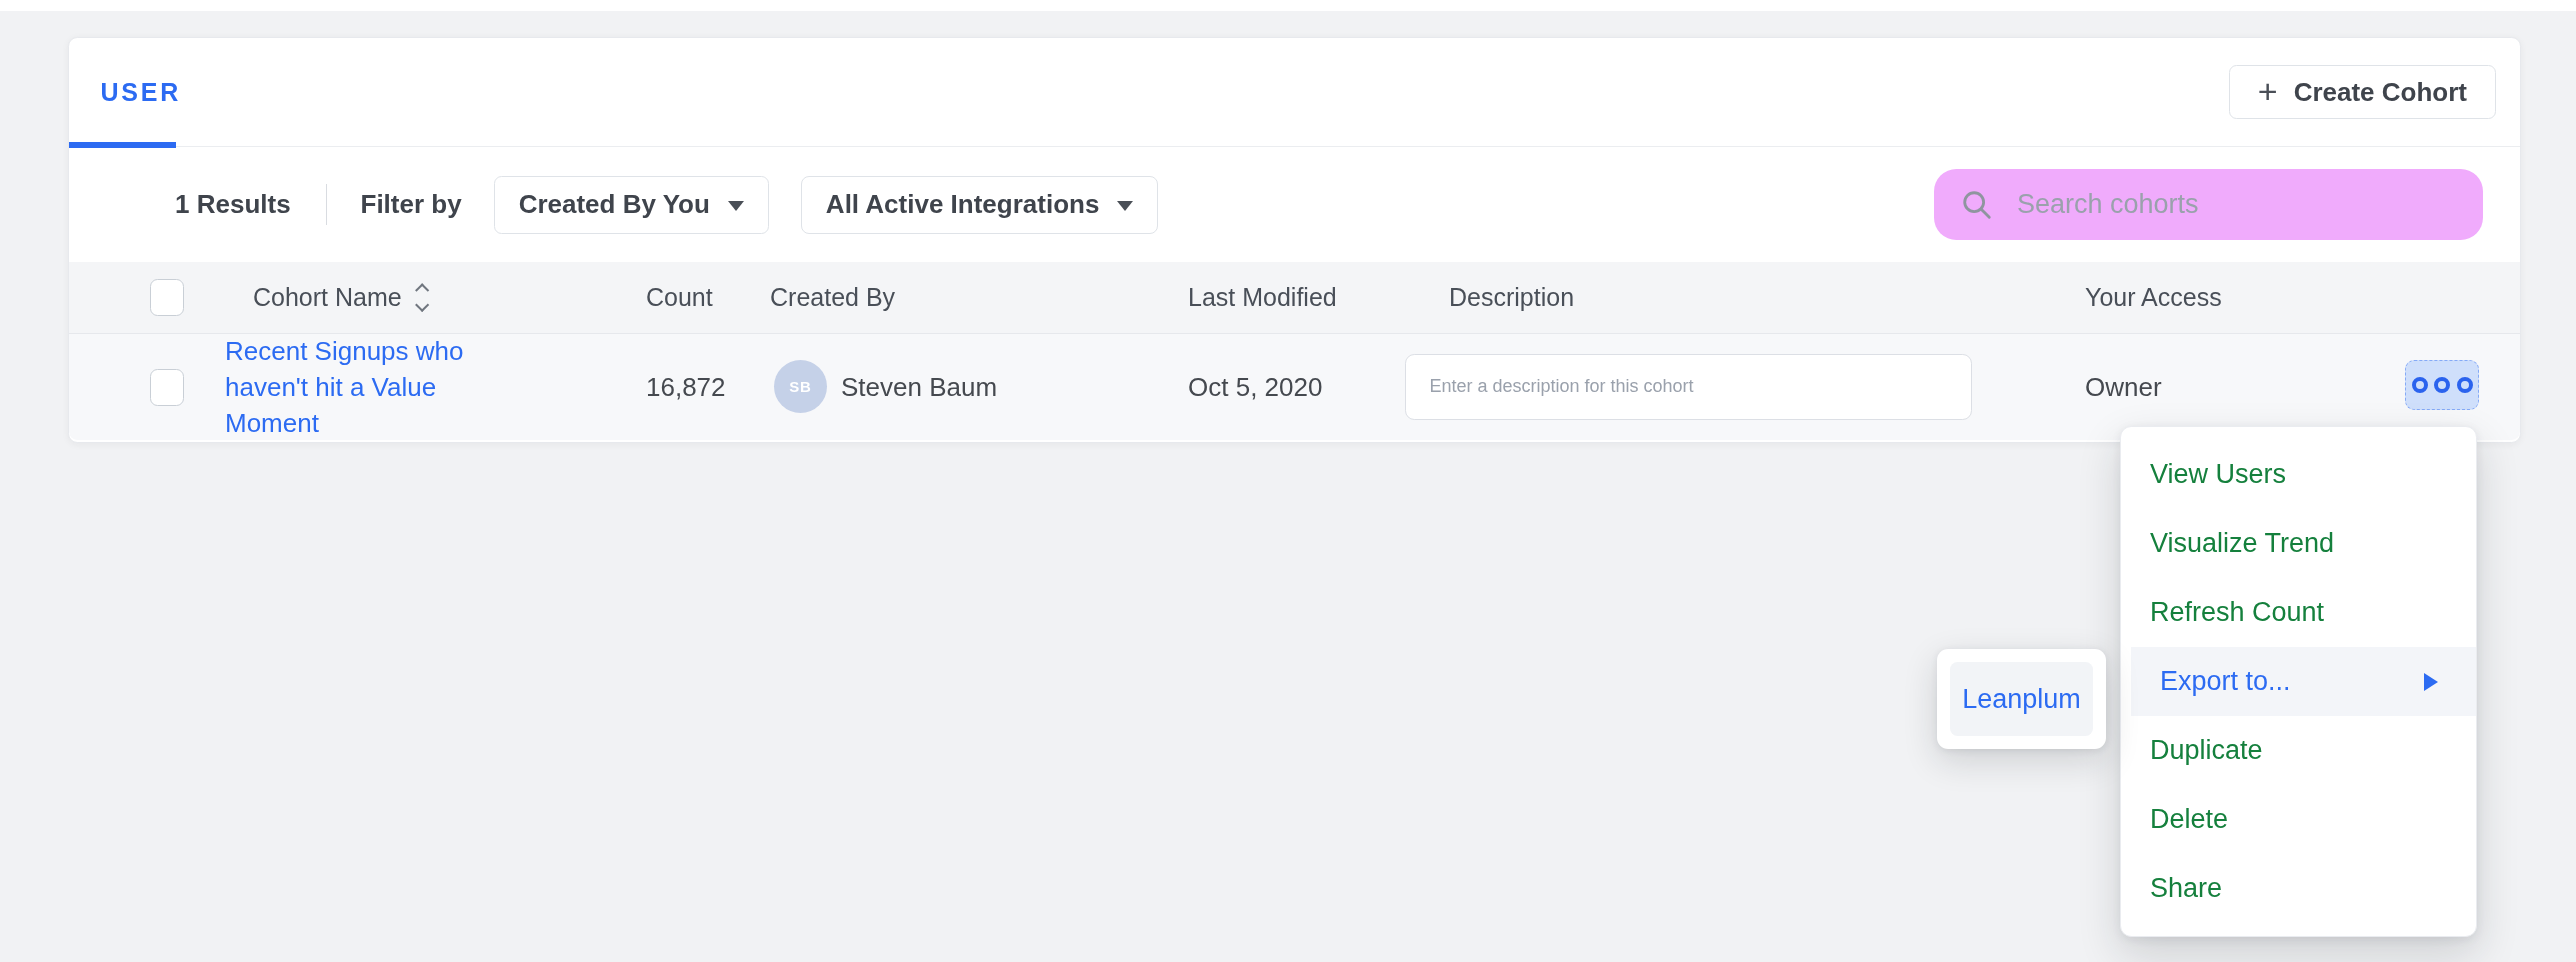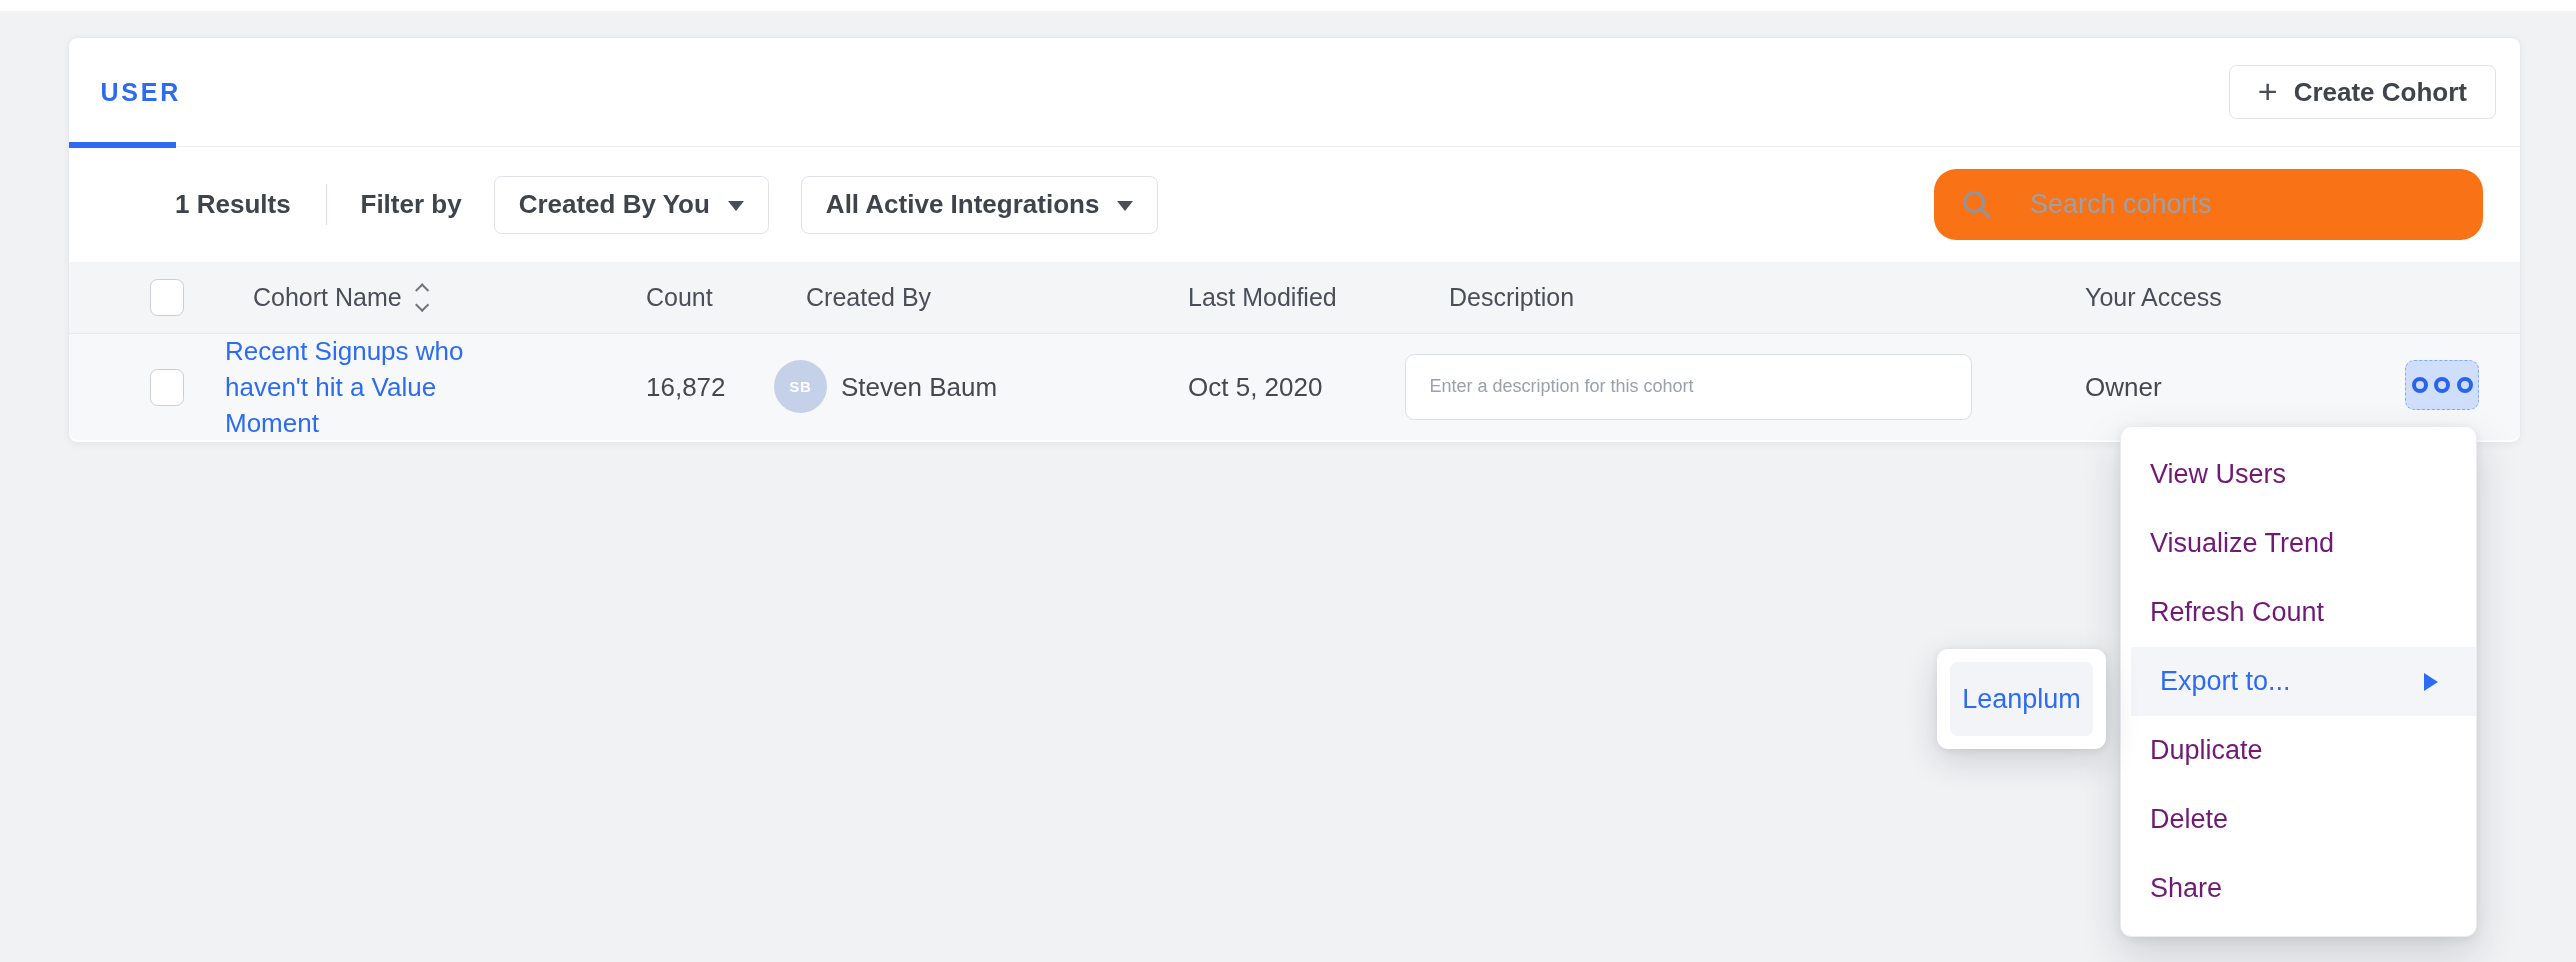--- a/index.html
+++ b/index.html
@@ -62,36 +62,36 @@
     margin-left:32px;height:58px;padding:0 24px;
     display:flex;align-items:center;gap:18px;
     background:#fff;border:0.9px solid #dfe3e8;border-radius:7.5px;
     font-family:inherit;font-size:26px;font-weight:bold;color:var(--text_dark);
     cursor:pointer;
   }
   .dropdown.second{border-radius:8px;}
   .caret-down{width:0;height:0;border-left:8.4px solid transparent;border-right:8.4px solid transparent;border-top:10.3px solid #4a4f57;margin-top:2.8px;}
   .search-box{
     margin-left:auto;margin-right:37px;width:549px;height:71px;
-    background:#f97316;border-radius:22.4px;
-    display:flex;align-items:center;gap:34px;padding:0 26px;
+    background:#f0abfc;border-radius:22.4px;
+    display:flex;align-items:center;gap:21px;padding:0 26px;
   }
   .search-box input{
     flex:1;border:none;background:transparent;outline:none;
     font-family:inherit;font-size:27px;color:var(--text_dark);
   }
   input::placeholder{color:var(--text_muted);}
 
   
   .thead{position:relative;height:72px;background:var(--header_row_bg);border-bottom:0.9px solid #e6e8ec;}
   .cell{position:absolute;top:0;height:100%;display:flex;align-items:center;font-size:25px;color:#494f58;margin-left:28px;}
   .c-check{left:53px;}
   .c-name{left:156px;}
   .c-count{left:549px;}
-  .c-created{left:709px;}
+  .c-created{left:673px;}
   .c-modified{left:1091px;}
   .c-desc{left:1352px;}
   .c-access{left:1988px;}
   .sort-icon{display:flex;flex-direction:column;align-items:center;margin-left:15px;gap:4.7px;}
   .chev{width:10.3px;height:10.3px;border-right:2.8px solid #70767f;border-bottom:2.8px solid #70767f;}
   .chev-up{transform:rotate(-135deg);}
   .chev-down{transform:rotate(45deg);}
   .checkbox{width:34px;height:37px;background:#fff;border:1.9px solid #c9cfd6;border-radius:7.5px;cursor:pointer;}
 
   .trow{position:relative;height:106px;background:var(--data_row_bg);border-radius:0 0 8.4px 8.4px;}
@@ -123,21 +123,21 @@
 
   
   .context-menu{
     position:absolute;left:2120px;top:426px;width:357px;padding:13px 0;
     background:#fff;border:0.9px solid #eaecf0;border-radius:11.2px;
     box-shadow:0 17px 43px rgba(25,30,40,.16),0 2.8px 9.3px rgba(25,30,40,.07);
     z-index:10;
   }
   .menu-item{
     height:69px;display:flex;align-items:center;padding:0 29px;
-    font-size:27px;color:#701a75;cursor:pointer;
+    font-size:27px;color:#15803d;cursor:pointer;
   }
   .menu-item.active{background:var(--menu_highlight_bg);color:var(--accent_blue);margin-left:10px;}
   .arrow-right{
     margin-left:auto;margin-right:9.3px;width:0;height:0;
     border-top:9.3px solid transparent;border-bottom:9.3px solid transparent;
     border-left:14px solid var(--accent_blue);
   }
 
   
   .submenu{

